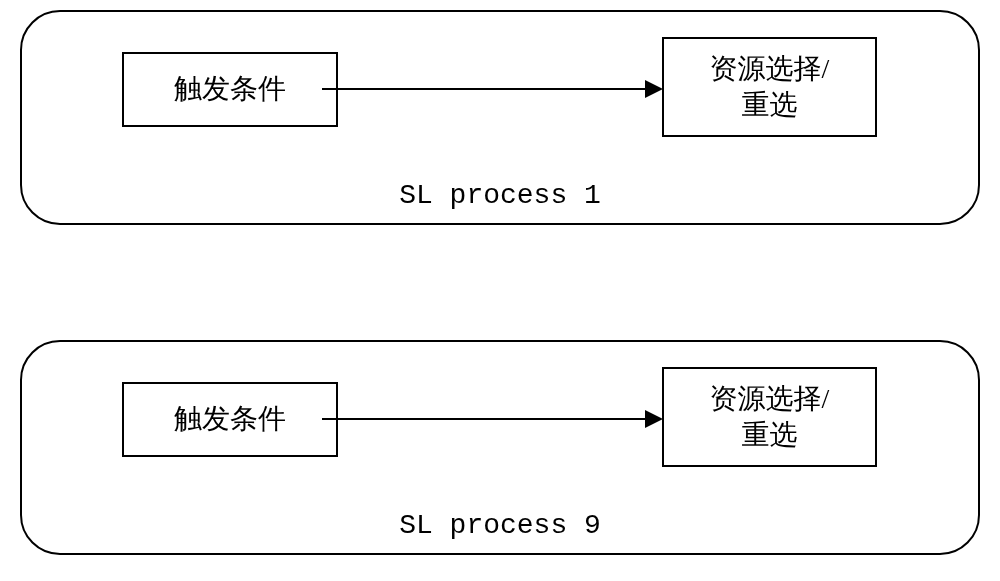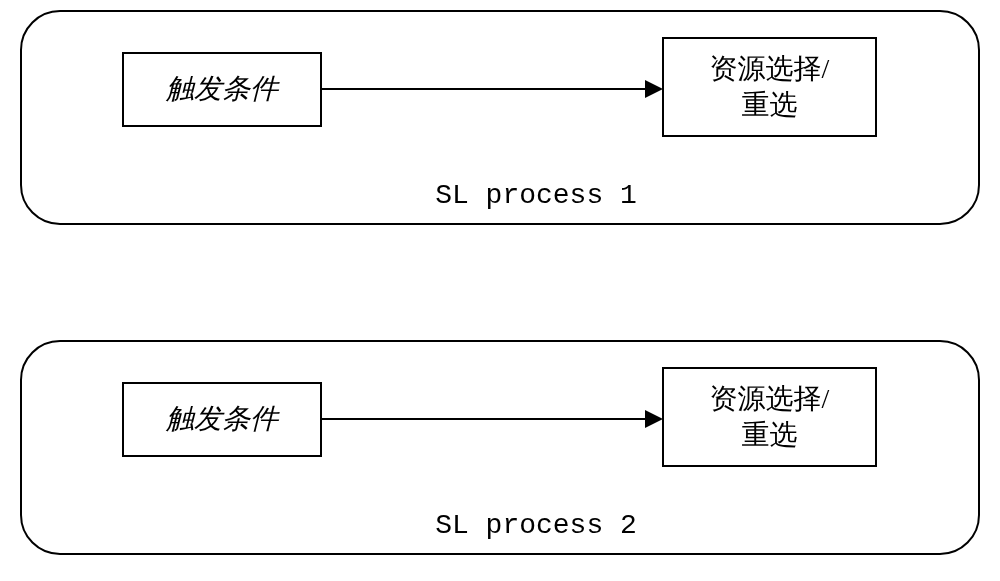--- a/index.html
+++ b/index.html
@@ -41,23 +41,22 @@
       align-items: center;
       justify-content: center;
       text-align: center;
       font-size: 28px;
       line-height: 1.3;
     }
     
     .box-trigger {
       left: 100px;
       top: 40px;
-      width: 200px;
+      width: 216px;
       height: 75px;
-      font-style: italic;
     }
     
     .box-resource {
       left: 640px;
       top: 25px;
       width: 215px;
       height: 100px;
       justify-content: center;
     }
     
@@ -81,21 +80,20 @@
       border-bottom: 9px solid transparent;
     }
     
     .process-label {
       position: absolute;
       bottom: 12px;
       left: 50%;
       transform: translateX(-50%);
       font-size: 28px;
       font-family: "Courier New", monospace;
-      margin-left: 36px;
     }
   </style>
 </head>
 <body>
 
 <div class="process-container process-1">
   <div class="box box-trigger">
     <span>触发条件</span>
   </div>
   <div class="arrow-line"></div>
@@ -108,14 +106,14 @@
 
 <div class="process-container process-2">
   <div class="box box-trigger">
     <span>触发条件</span>
   </div>
   <div class="arrow-line"></div>
   <div class="arrow-head"></div>
   <div class="box box-resource">
     <span>资源选择/<br>重选</span>
   </div>
-  <div class="process-label">SL process 2</div>
+  <div class="process-label">SL process 9</div>
 </div>
 
 </body></html>

